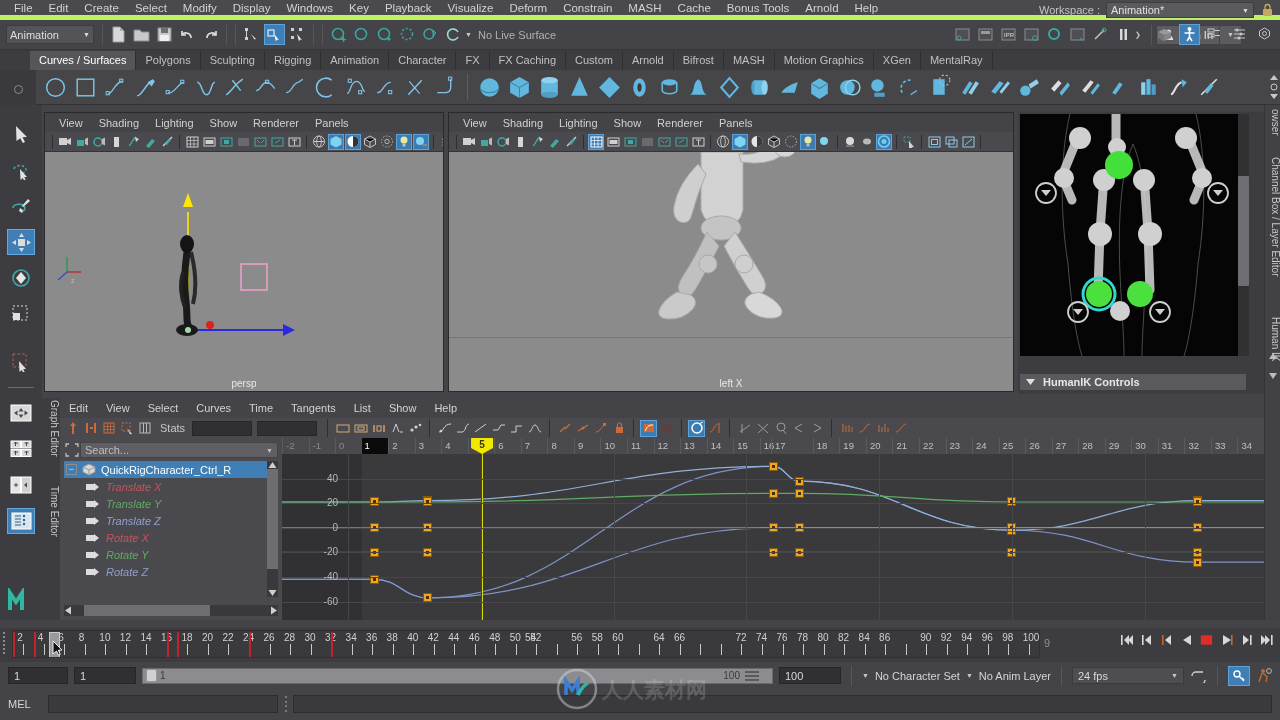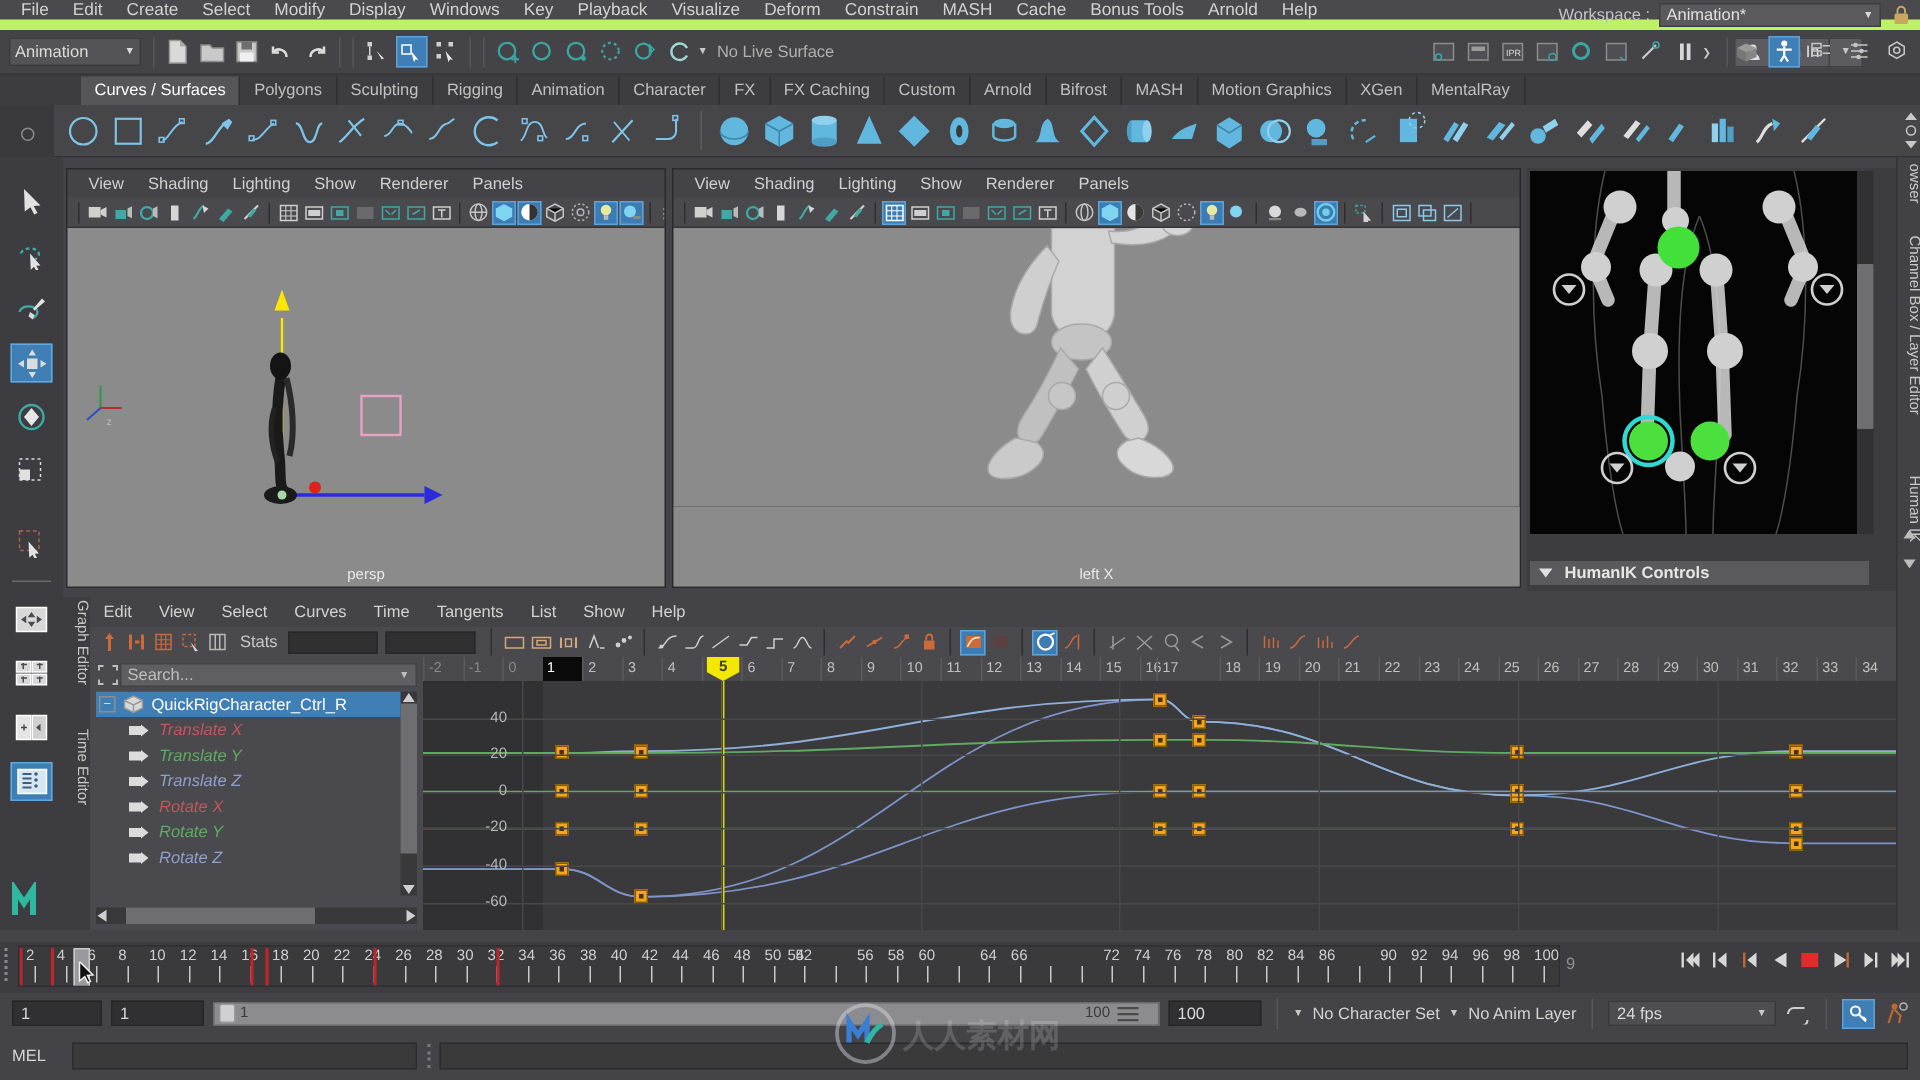--- a/index.html
+++ b/index.html
@@ -14,21 +14,21 @@
 
   
   .row { display:flex; align-items:center; }
   .sep { width:1px; height:18px; background:#2e2e30; margin:0 5px; flex:none; }
   .sep2 { width:1px; height:20px; background:#57575b; margin:0 4px; flex:none; }
 
   
   #menubar {
     position:absolute; left:0; top:0; width:1280px; height:20px;
     background:#4a4a4e; display:flex; align-items:center; padding-left:6px;
-    border-bottom:7px solid #bef264;
+    border-bottom:5px solid #bef264;
   }
   #menubar .mi { padding:0 8px; line-height:20px; color:#d2d2d2; font-size:11.5px; white-space:nowrap; cursor:default; }
   .ws-wrap { position:absolute; right:26px; top:2px; display:flex; align-items:center; }
   .ws-label { color:#c4c4c4; font-size:11px; margin-right:6px; }
   .ws-combo {
     width:148px; height:16px; background:#5a5a5e; border:1px solid #3f3f43;
     display:flex; align-items:center; justify-content:space-between;
     padding:0 4px; font-size:11px; color:#e0e0e0;
   }
   .ws-combo .arw { font-size:7px; color:#d8d8d8; }
@@ -52,21 +52,21 @@
   .signin {
     height:20px; background:#5c5c60; border:1px solid #414145; display:flex;
     align-items:center; padding:0 6px; gap:5px; font-size:11px; color:#e2e2e2;
   }
   .signin-arrow { width:22px; height:20px; background:#5c5c60; border:1px solid #414145;
       display:flex; align-items:center; justify-content:center; border-left:none; font-size:7px; }
 
   
   #shelftabs {
     position:absolute; left:0; top:50px; width:1280px; height:20px;
-    background:#3d3d41; display:flex; align-items:flex-end; padding-left:54px;
+    background:#3d3d41; display:flex; align-items:flex-end; padding-left:30px;
   }
   #shelftabs .st { padding:0 9px; height:19px; line-height:19px; font-size:11px; color:#c0c0c0; white-space:nowrap; border-right:1px solid #2f2f33; }
   #shelftabs .st.active { background:#55555a; color:#ffffff; }
   #shelfside {
     position:absolute; left:0; top:50px; width:36px; height:55px; background:#3a3a3e;
     display:flex; flex-direction:column; align-items:center; justify-content:space-around; padding:4px 0;
   }
   #shelfside .sq { width:9px; height:9px; border:1px solid #8b8b8b; background:#6e6e6e; }
   #shelfside .ci { width:9px; height:9px; border:1px solid #8b8b8b; border-radius:50%; }
 

